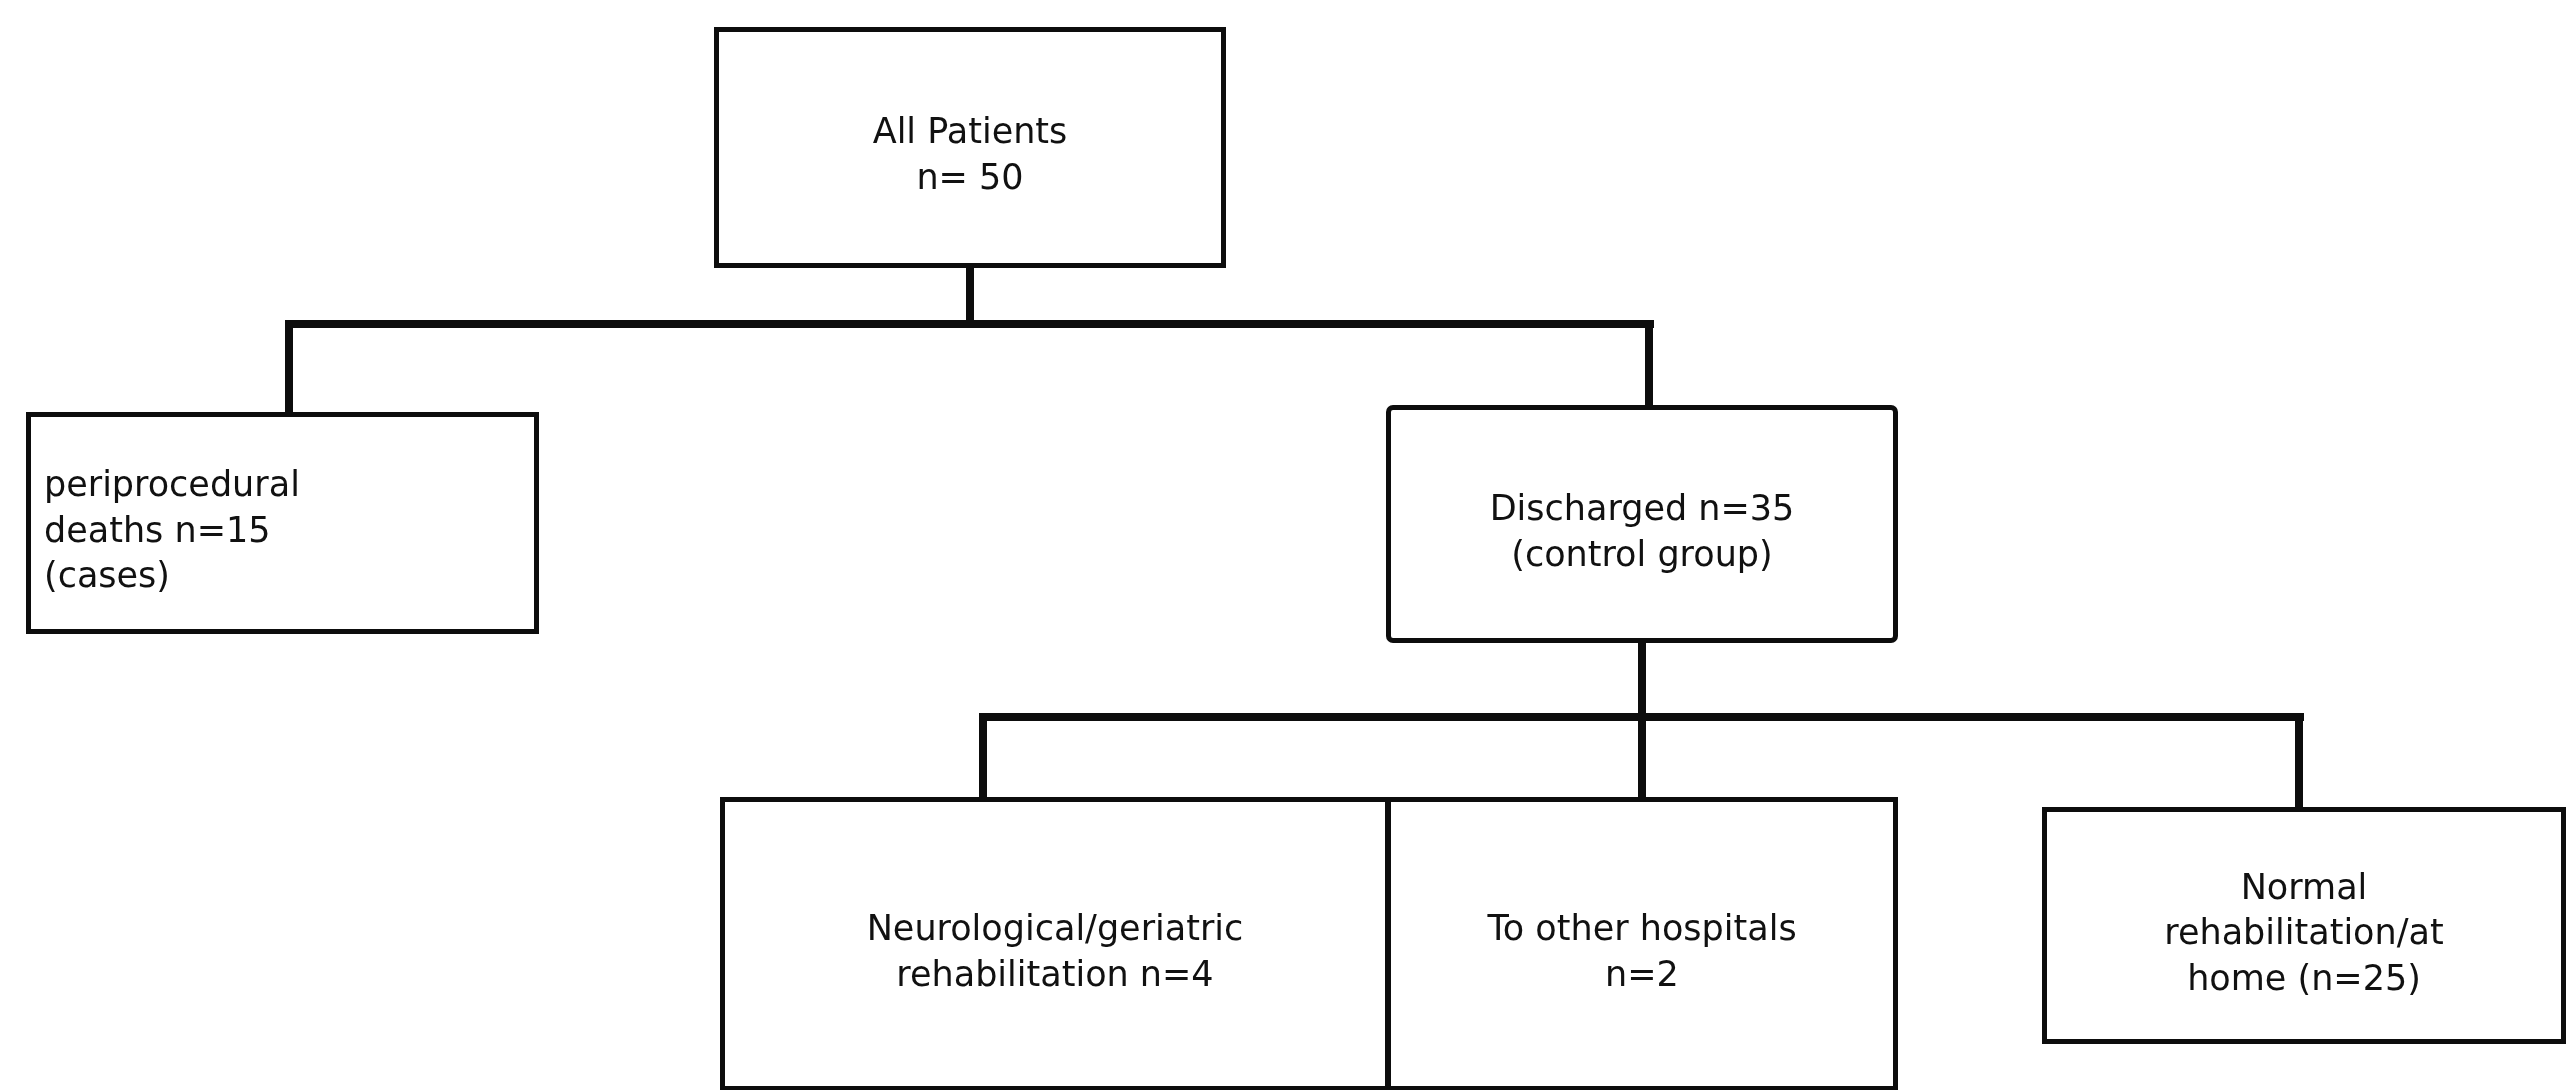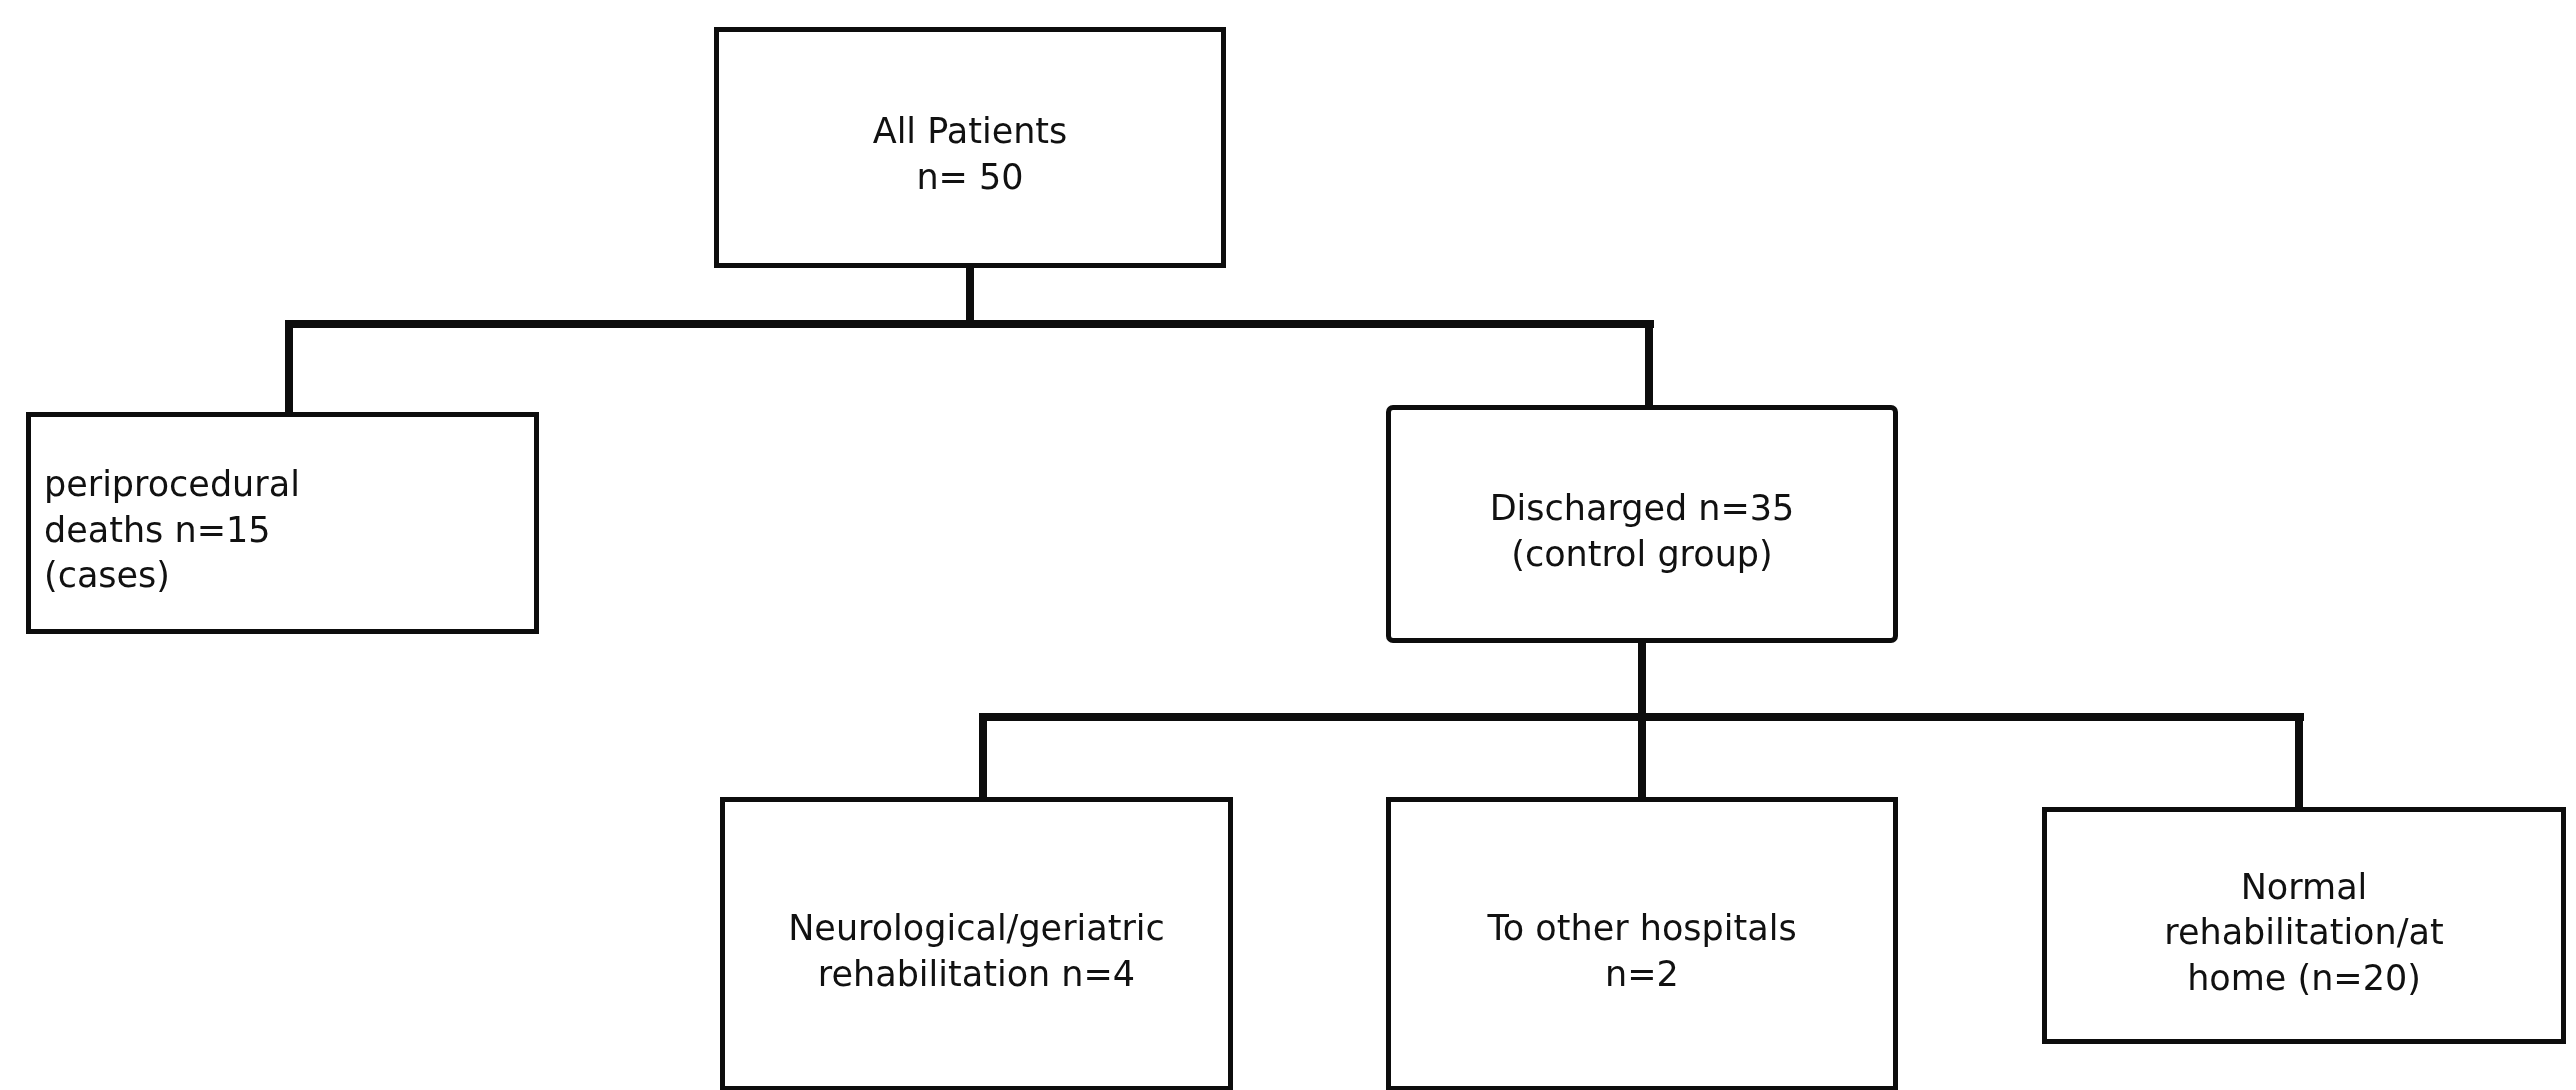--- a/index.html
+++ b/index.html
@@ -40,21 +40,21 @@
   #node-all-patients {
     left: 714px;  top: 26.6px;   width: 512px; height: 241px;
   }
   #node-periprocedural-deaths {
     left: 26px;   top: 412px;  width: 513px; height: 222px;
   }
   #node-discharged {
     left: 1386px; top: 405px;  width: 512px; height: 238px; border-radius: 7px;
   }
   #node-neuro-rehab {
-    left: 720px;  top: 797px; width: 513px; height: 294px;
+    left: 720px;  top: 797px; width: 670px; height: 294px;
   }
   #node-other-hospitals {
     left: 1386px; top: 797px; width: 512px; height: 294px;
   }
   #node-normal-rehab {
     left: 2042px; top: 807px; width: 524px; height: 237px;
   }
 
   
   .conn {
@@ -118,17 +118,17 @@
   </div>
 
   <div class="node" id="node-other-hospitals">
     <div class="node-text align-center">To other hospitals
 n=2</div>
   </div>
 
   <div class="node" id="node-normal-rehab">
     <div class="node-text align-center">Normal
 rehabilitation/at
-home  (n=20)</div>
+home  (n=25)</div>
   </div>
 
 </div>
 
 
 </body></html>

